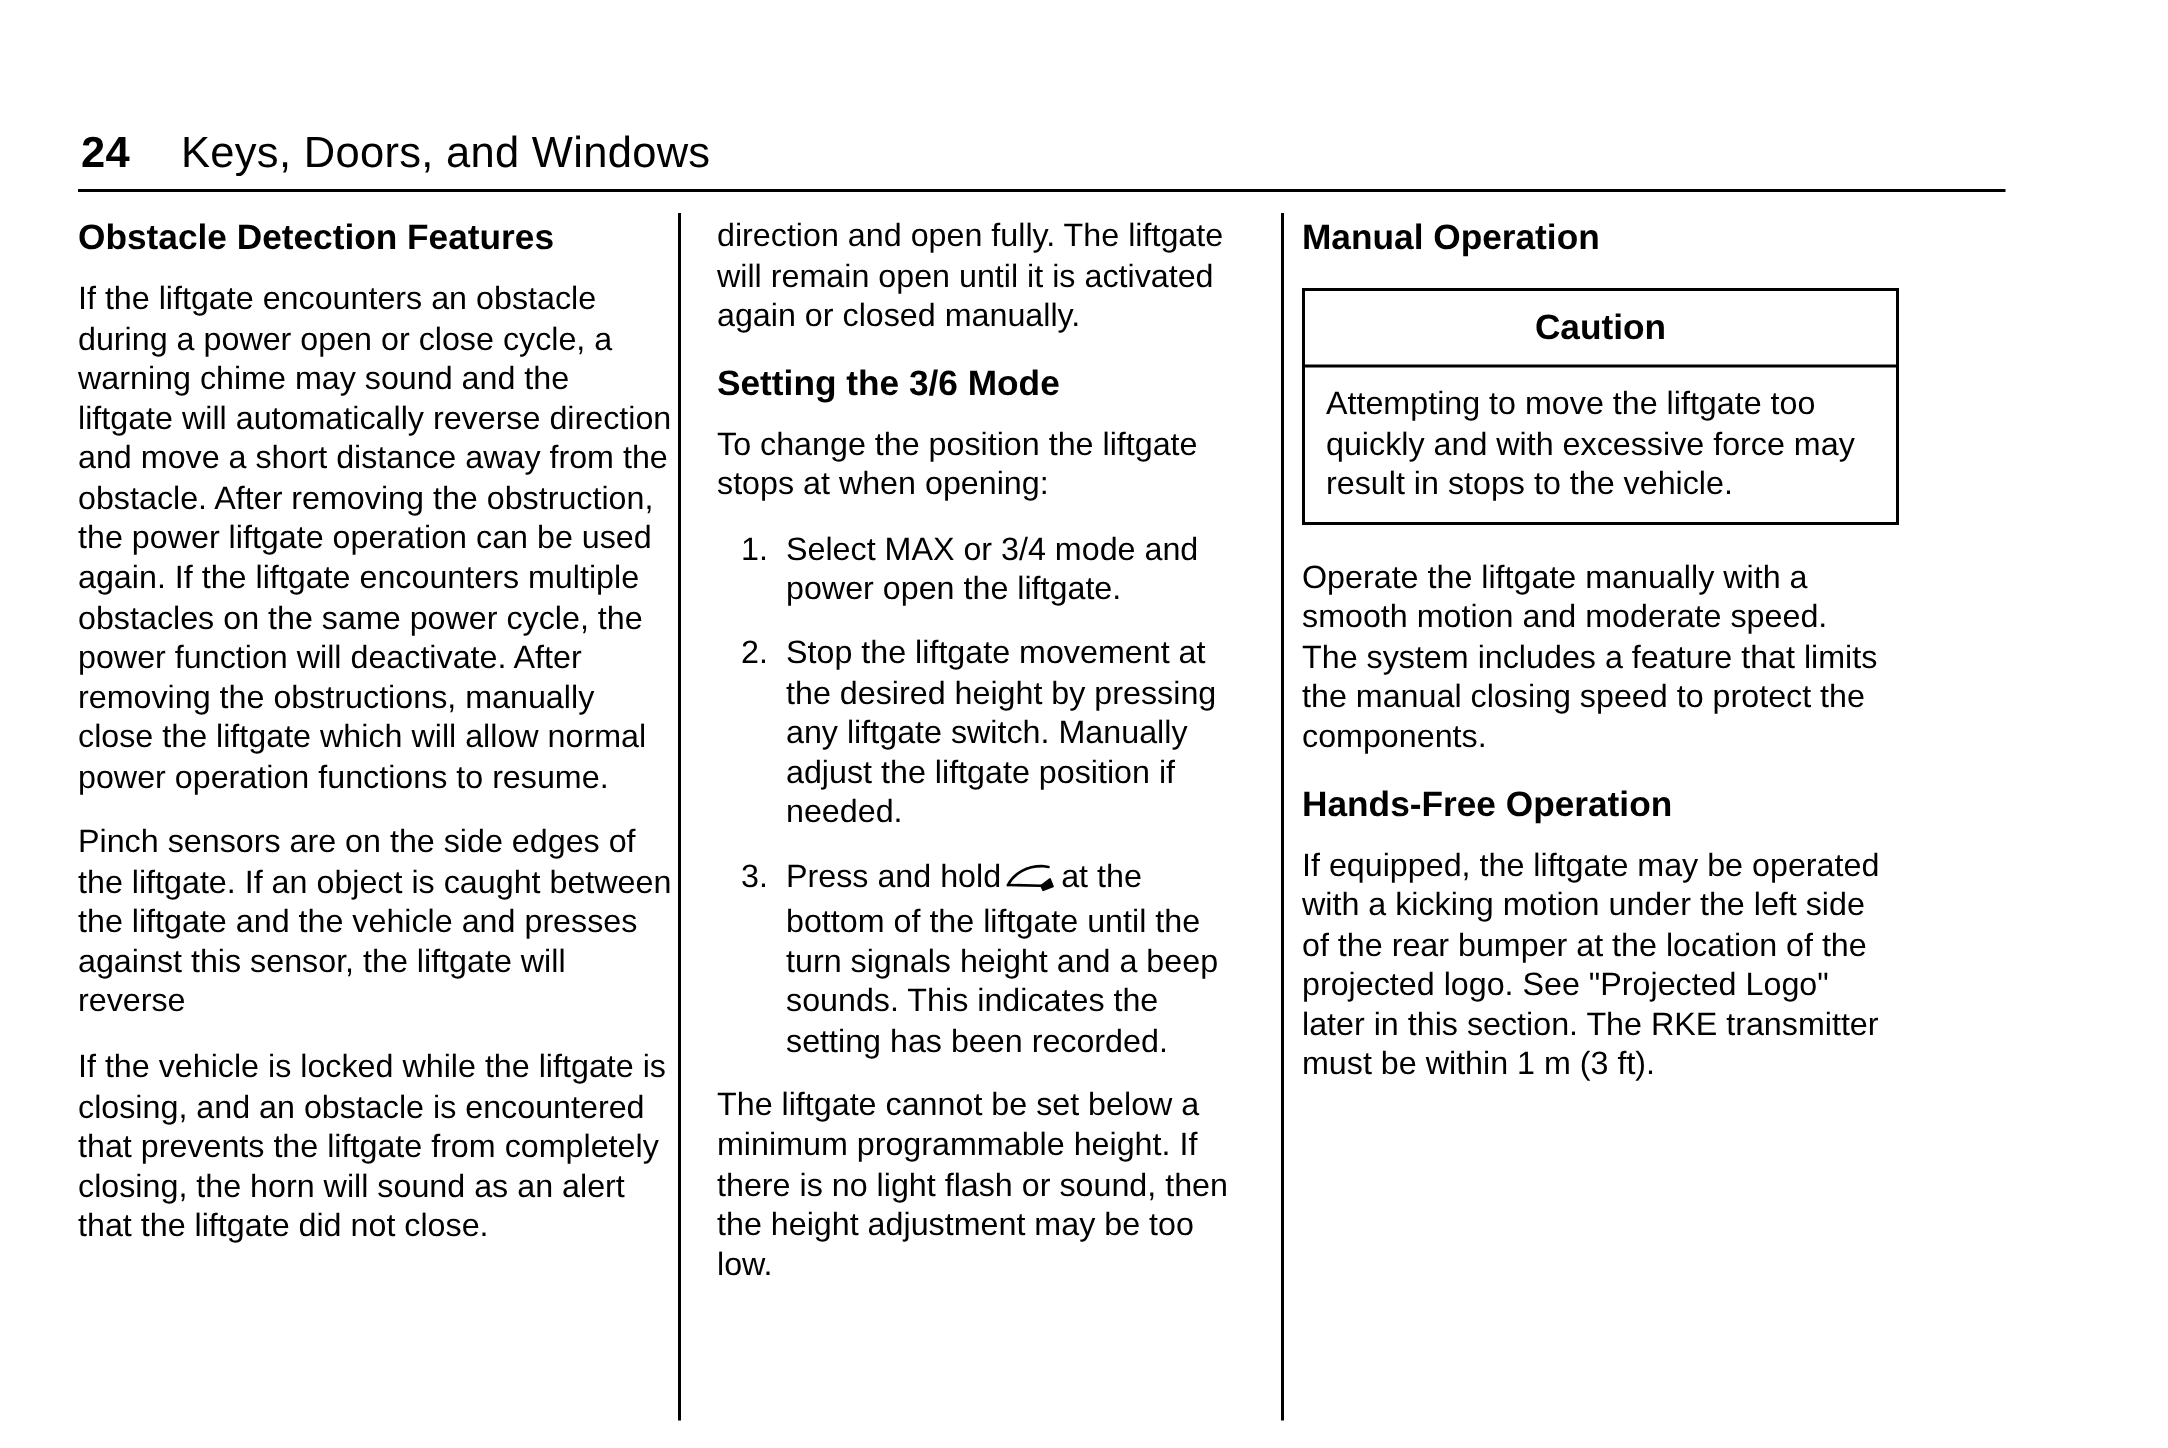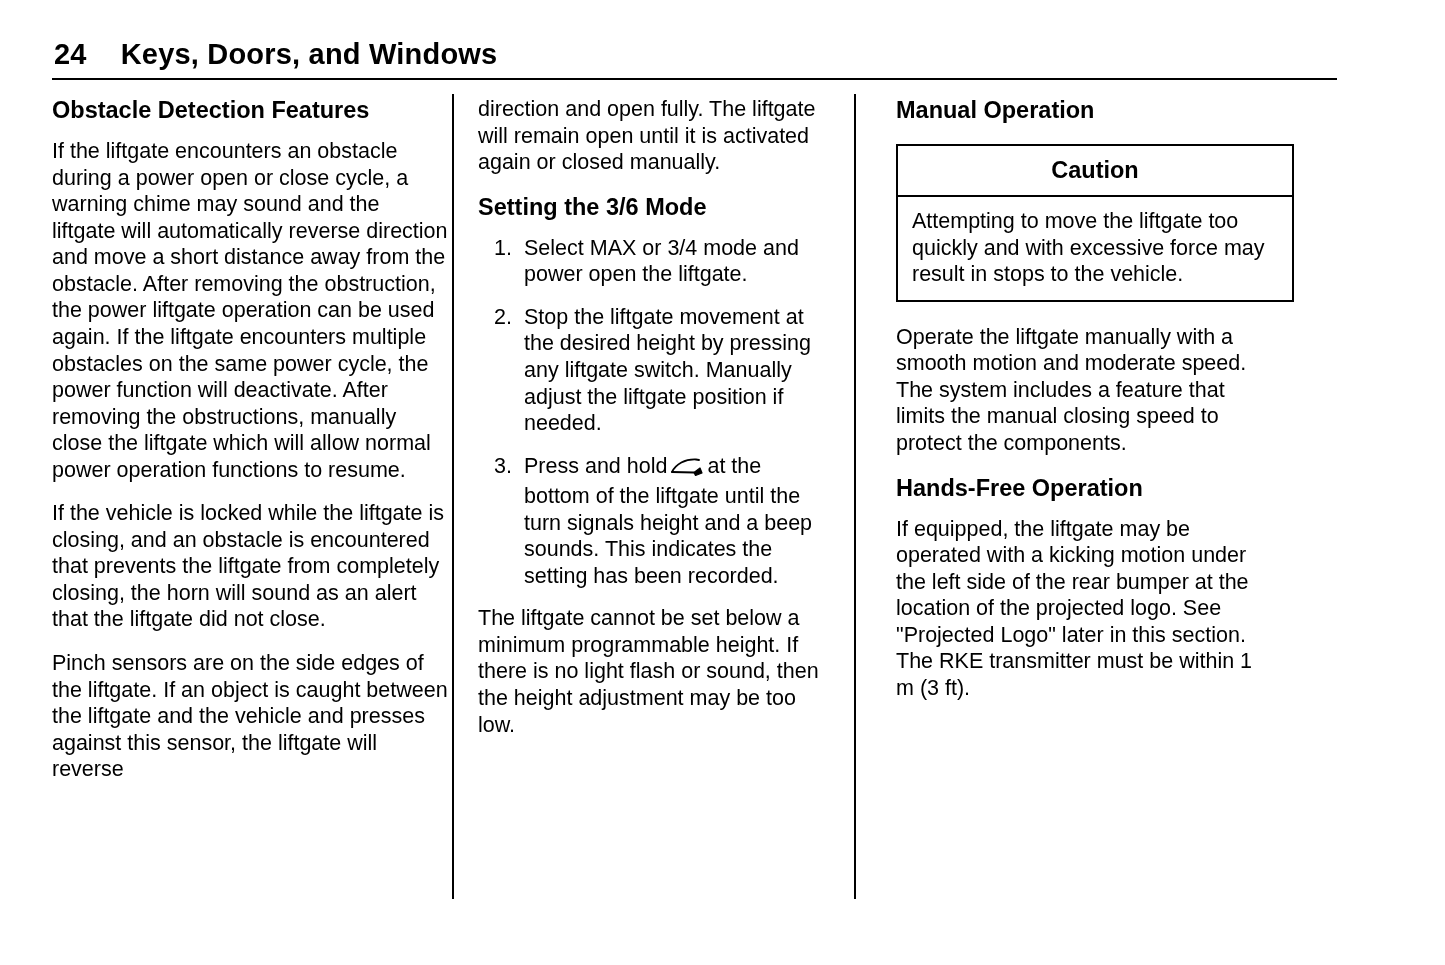--- a/index.html
+++ b/index.html
@@ -27,39 +27,39 @@
   .page-header {
     display: flex;
     align-items: baseline;
     gap: 34px;
     font-size: 29px;
     font-weight: bold;
     letter-spacing: 0.2px;
     padding-left: 2px;
   }
   .page-number { font-size: 29px; font-weight: bold; }
-  .header-title { font-size: 29px; font-weight: bold; }
+  .header-title { font-size: 29px; font-weight: normal; margin-top: 48px; }
   .header-rule {
     margin-top: 7px;
     border-bottom: 2.5px solid #000;
     width: 1285px;
   }
   
   .columns {
     display: flex;
     margin-top: 16px;
     height: 800px;
   }
   .col {
     width: 400px;
     box-sizing: border-box;
   }
   .col-1 { padding-right: 4px; }
   .col-2 { padding-left: 24px; padding-right: 35px; }
-  .col-3 { padding-left: 40px; }
+  .col-3 { padding-left: 12px; }
   .divider {
     width: 2px;
     background: #000;
     height: 805px;
     flex: 0 0 auto;
     margin-top: -2px;
   }
   h2.sec {
     font-size: 23.5px;
     font-weight: bold;
@@ -127,29 +127,30 @@
     <span class="page-number">24</span>
     <span class="header-title">Keys, Doors, and Windows</span>
   </div>
   <div class="header-rule"></div>
 
   <div class="columns">
 
     <div class="col col-1">
       <h2 class="sec">Obstacle Detection Features</h2>
       <p class="body">If the liftgate encounters an obstacle during a power open or close cycle, a warning chime may sound and the liftgate will automatically reverse direction and move a short distance away from the obstacle. After removing the obstruction, the power liftgate operation can be used again. If the liftgate encounters multiple obstacles on the same power cycle, the power function will deactivate. After removing the obstructions, manually close the liftgate which will allow normal power operation functions to resume.</p>
+      <p class="body">Pinch sensors are on the side edges of the liftgate. If an object is caught between the liftgate and the vehicle and presses against this sensor, the liftgate will reverse</p>
       <p class="body">If the vehicle is locked while the liftgate is closing, and an obstacle is encountered that prevents the liftgate from completely closing, the horn will sound as an alert that the liftgate did not close.</p>
-      <p class="body">Pinch sensors are on the side edges of the liftgate. If an object is caught between the liftgate and the vehicle and presses against this sensor, the liftgate will reverse</p>
     </div>
 
     <div class="divider"></div>
 
     <div class="col col-2">
       <p class="body">direction and open fully. The liftgate will remain open until it is activated again or closed manually.</p>
       <h2 class="sec">Setting the 3/6 Mode</h2>
+      <p class="body">To change the position the liftgate stops at when opening:</p>
       <ol class="steps">
         <li>
           <span class="num">1.</span>
           <span class="step-text">Select MAX or 3/4 mode and power open the liftgate.</span>
         </li>
         <li>
           <span class="num">2.</span>
           <span class="step-text">Stop the liftgate movement at the desired height by pressing any liftgate switch. Manually adjust the liftgate position if needed.</span>
         </li>
         <li>

